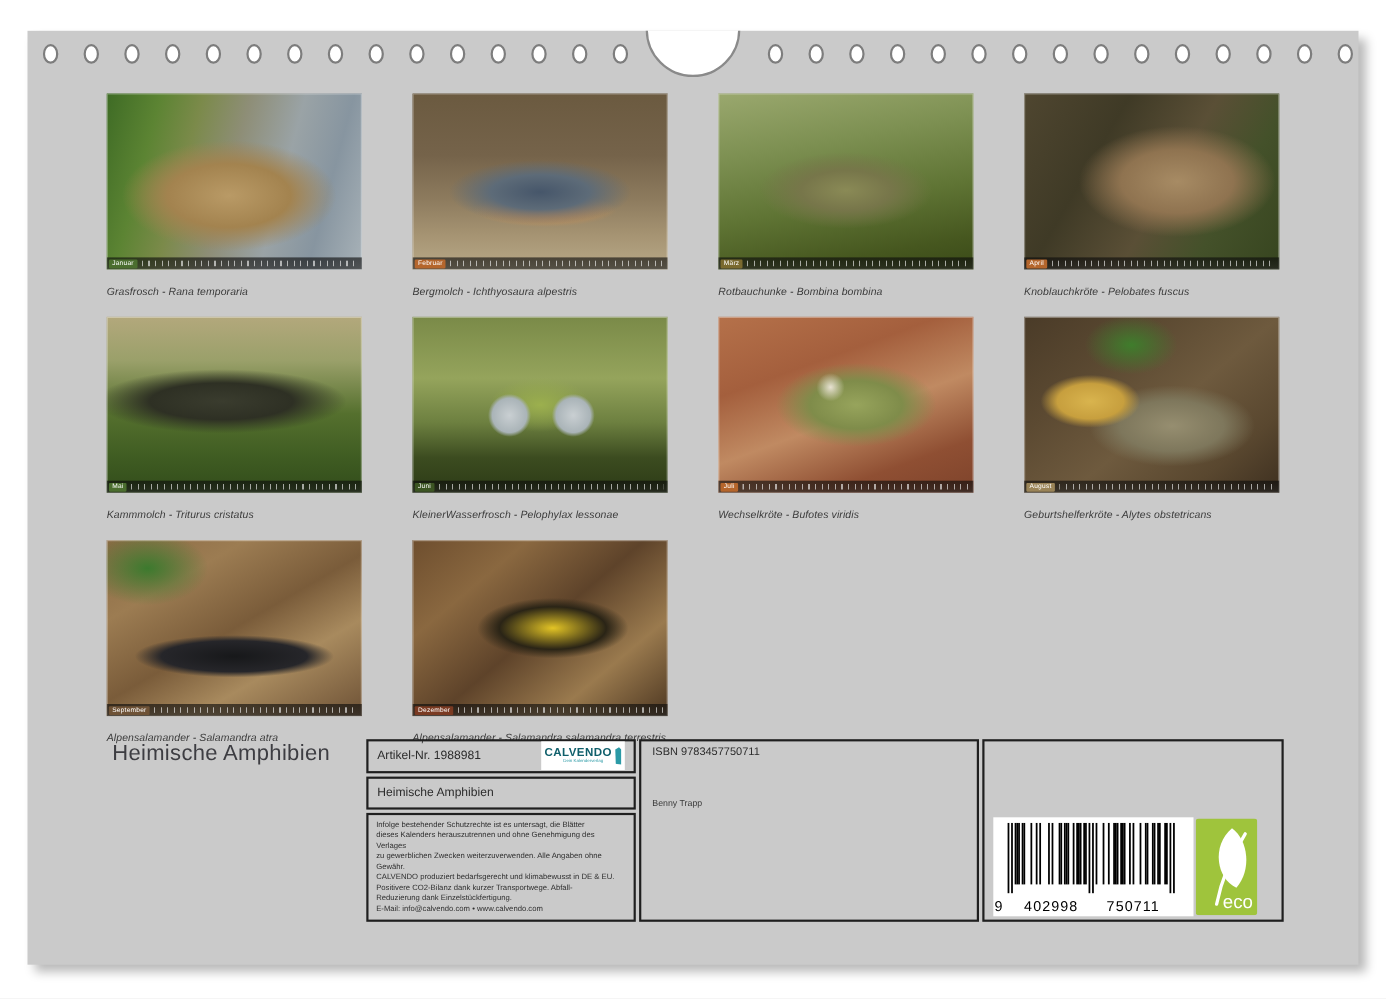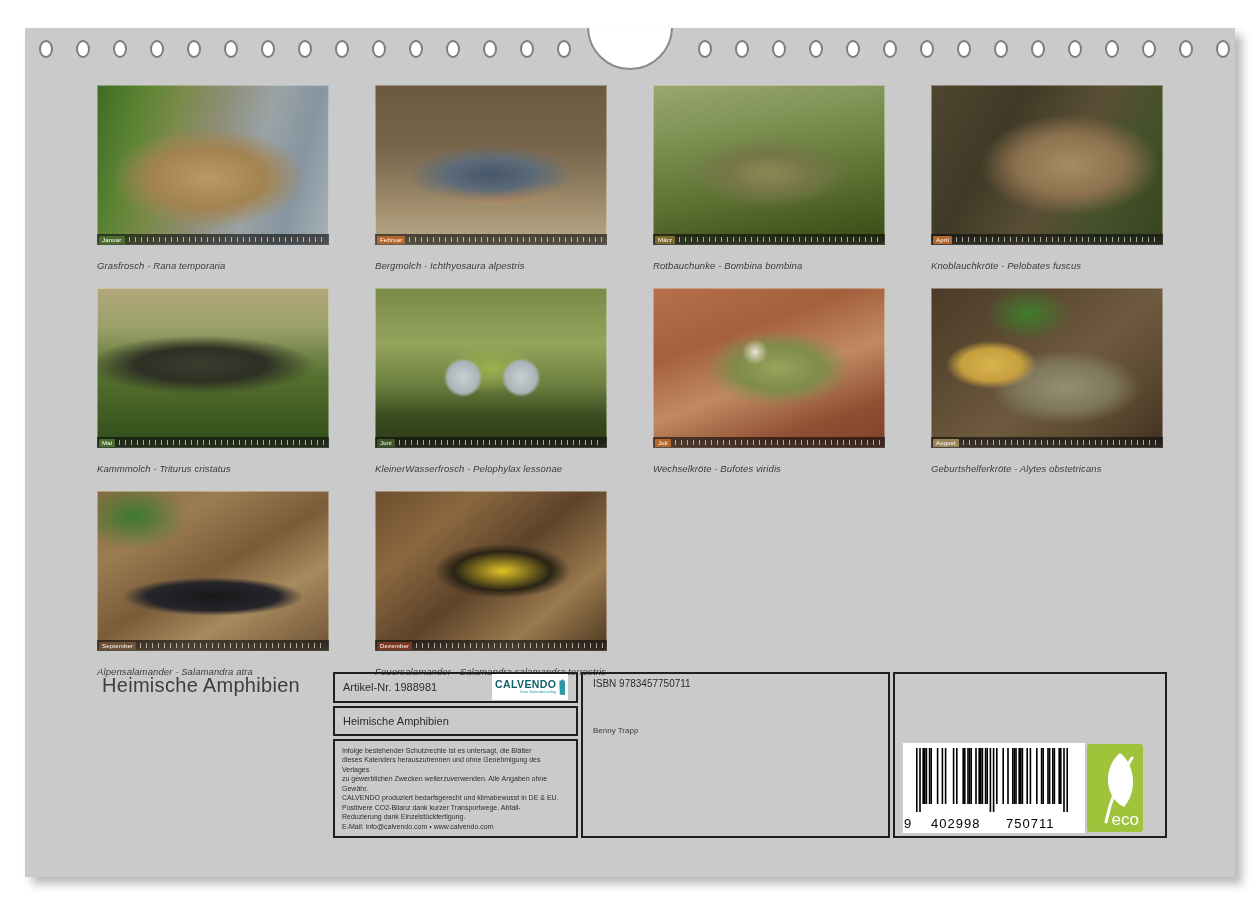--- a/index.html
+++ b/index.html
@@ -64,21 +64,21 @@
     display:flex;gap:3px;box-sizing:border-box;
   }
   .box{border:2px solid #1f1f1f;box-sizing:border-box;position:relative;}
   .col-left{width:245px;display:flex;flex-direction:column;gap:3px;}
   .box-artikel{height:33px;display:flex;align-items:center;padding:0 8px;}
   .artikel-label{font-size:11px;color:#2c2c2c;flex:1;}
   .cal-logo{
     background:#fff;width:76px;height:26px;display:flex;align-items:center;
     justify-content:center;gap:3px;padding:0 3px;box-sizing:border-box;
   }
-  .cal-text{display:flex;flex-direction:column;align-items:flex-end;}
+  .cal-text{display:flex;flex-direction:column;align-items:center;}
   .cal-name{font-size:10.5px;font-weight:bold;color:#0f5f6b;letter-spacing:.4px;line-height:11px;}
   .cal-tag{font-size:5px;color:#2b9aa6;line-height:5px;transform:scale(.8);transform-origin:right top;}
   .cal-icon{width:12px;height:16px;background:#2b9aa6;
     clip-path:polygon(0 12%,60% 0,100% 14%,100% 100%,8% 94%);}
   .box-caltitle{height:32px;display:flex;align-items:center;padding:0 8px;
     font-size:11px;color:#2c2c2c;}
   .box-legal{flex:1;padding:5px 7px;}
   .legal-text{font-size:7px;line-height:9.5px;color:#2e2e2e;white-space:pre-line;}
   .col-mid{flex:1;}
   .isbn{position:absolute;left:10px;top:4px;font-size:10px;color:#2c2c2c;}
@@ -231,21 +231,21 @@
 
 
 
   <figure class="thumb">
     <div class="photo" style="background: radial-gradient(38% 22% at 55% 50%, rgb(227, 196, 37) 0%, rgb(42, 36, 22) 55%, rgba(0, 0, 0, 0) 78%), linear-gradient(140deg, rgb(110, 78, 46) 0%, rgb(138, 104, 64) 25%, rgb(94, 67, 42) 50%, rgb(154, 122, 78) 75%, rgb(78, 56, 34) 100%);">
       <div class="strip">
         <span class="chip" style="background: rgb(122, 58, 34);">Dezember</span>
         <span class="ticks"></span>
       </div>
     </div>
-    <figcaption class="caption">Feuersalamander - Salamandra salamandra terrestris</figcaption>
+    <figcaption class="caption">Alpensalamander - Salamandra salamandra terrestris</figcaption>
   </figure>
 </div>
 
   <div class="page-title">Heimische Amphibien</div>
 
   <div class="info">
 
     <div class="col-left">
       <div class="box box-artikel">
         <span class="artikel-label">Artikel-Nr. 1988981</span>

